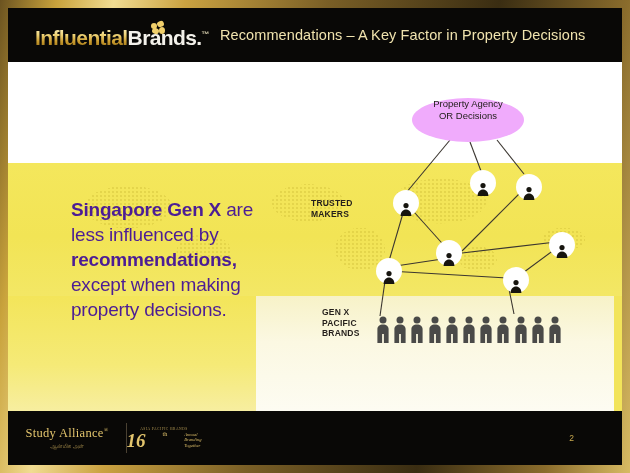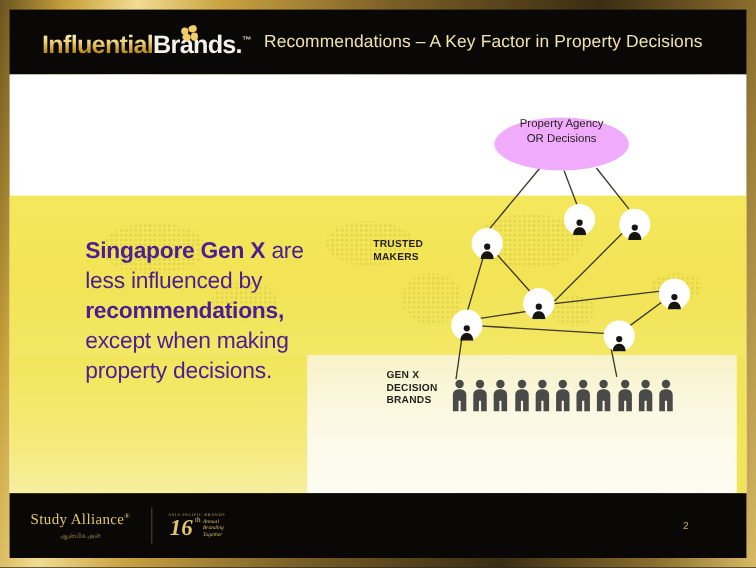--- a/index.html
+++ b/index.html
@@ -176,21 +176,21 @@
       <span>Property Agency</span>
       <span>OR Decisions</span>
     </div>
 
     <div class="diag-label" id="label-trusted">
       <div>TRUSTED</div>
       <div>MAKERS</div>
     </div>
     <div class="diag-label" id="label-genx">
       <div>GEN X</div>
-      <div>DECISION</div>
+      <div>PACIFIC</div>
       <div>BRANDS</div>
     </div>
 
     <div id="nodes-layer">
         <div class="node" style="left: 385px; top: 128px;">
           <svg width="14" height="14" viewBox="0 0 14 14">
             <circle cx="7" cy="3.6" r="2.6" fill="#17150f"></circle>
             <path d="M1.6 14 C1.6 9.6 4.1 7.4 7 7.4 C9.9 7.4 12.4 9.6 12.4 14 Z" fill="#17150f"></path>
           </svg>
         </div>
@@ -308,21 +308,21 @@
       <div style="font-size:12.5px;letter-spacing:.3px;">
         <span>Study Alliance</span><span style="font-size:6px;vertical-align:super;">®</span>
       </div>
       <div style="font-size:5.5px;color:#9a8246;margin-top:2px;">ஆன்மிக அள்</div>
     </div>
 
     <div style="width:1px;height:30px;background:#4a4132;flex:none;"></div>
 
     <div style="width:74px;text-align:center;color:#e3c56d;font-family:'Liberation Serif',serif;flex:none;">
       <div style="font-size:3.6px;letter-spacing:.5px;color:#b59a55;">ASIA  PACIFIC  BRANDS</div>
-      <div style="display:flex;align-items:center;justify-content:center;gap:2px;">
+      <div style="display:flex;align-items:center;justify-content:center;gap:17px;">
         <span style="font-size:19px;font-weight:bold;font-style:italic;line-height:19px;">16</span>
         <span style="font-size:6px;vertical-align:super;align-self:flex-start;">th</span>
         <span style="text-align:left;font-size:4.6px;line-height:5.4px;font-style:italic;color:#d9bb67;">
           <span style="display:block;">Annual</span>
           <span style="display:block;">Branding</span>
           <span style="display:block;">Together</span>
         </span>
       </div>
     </div>
 

